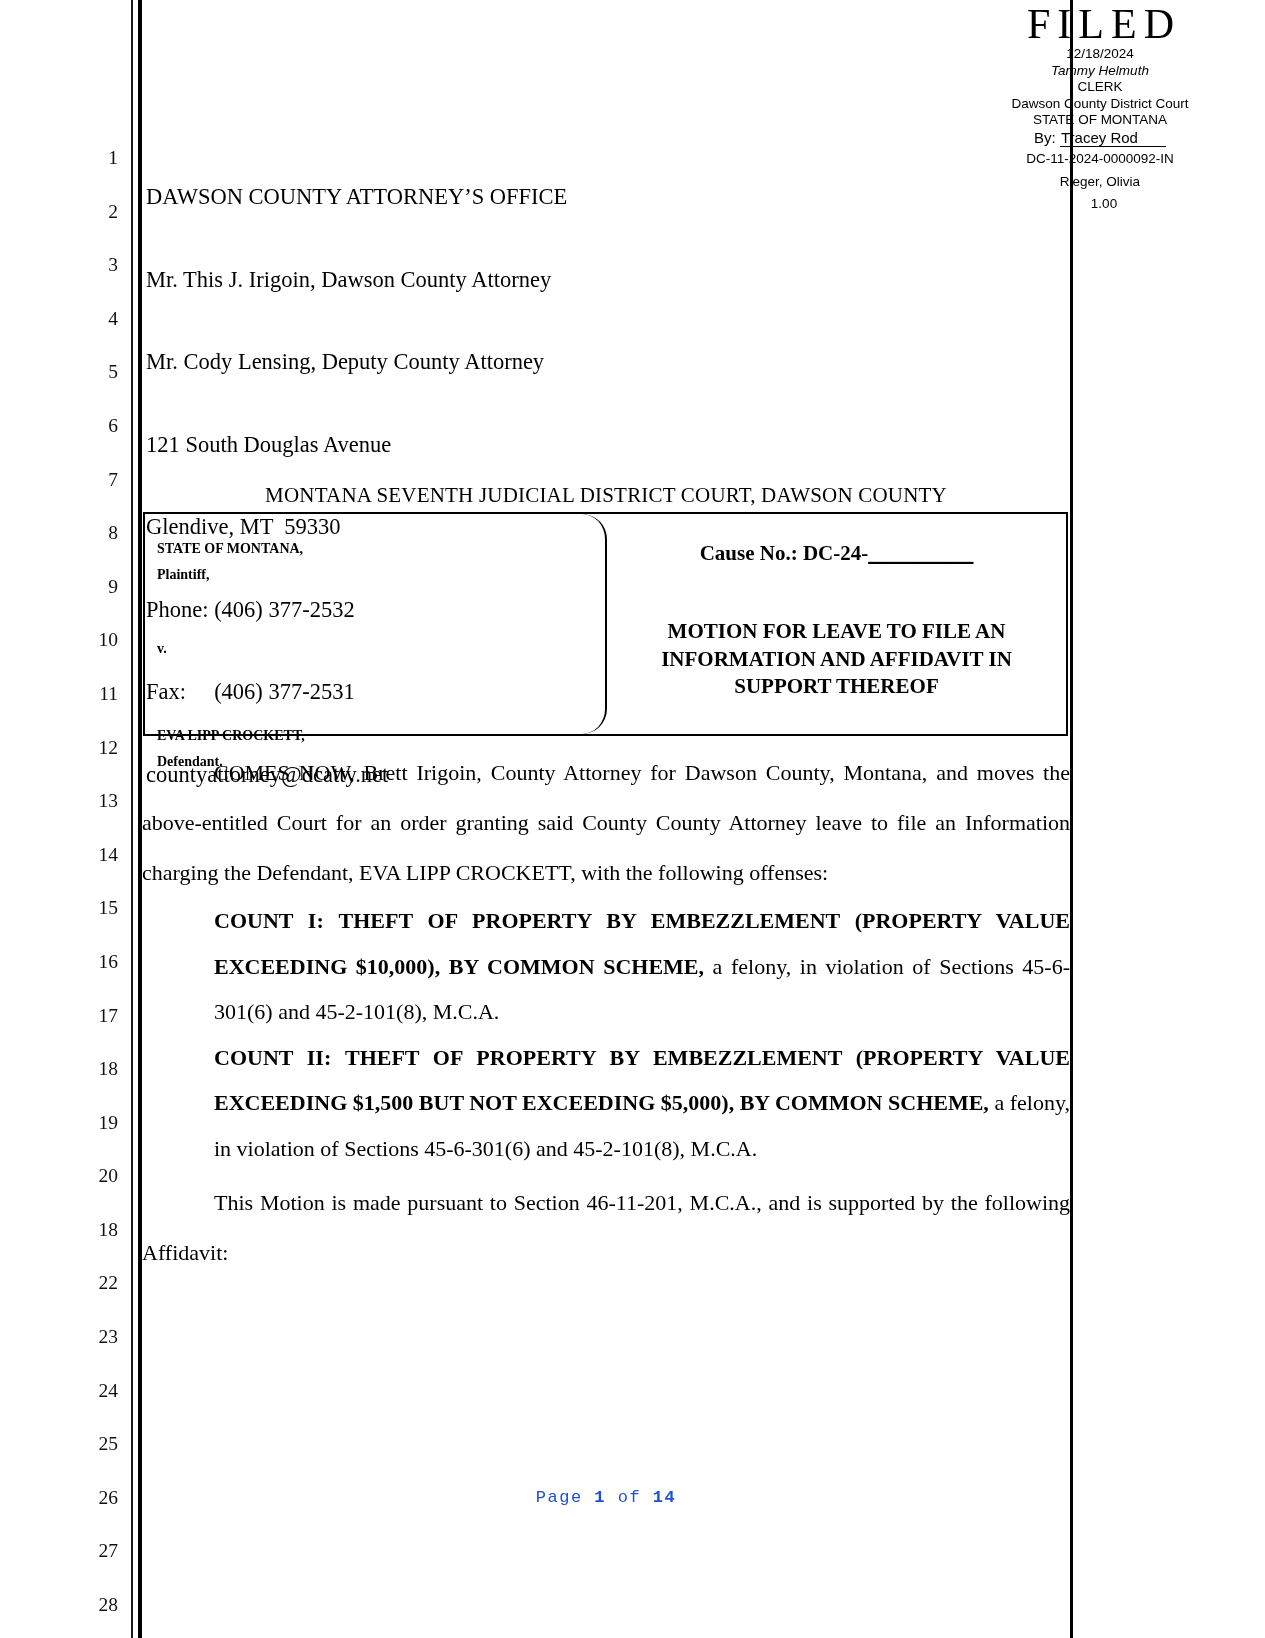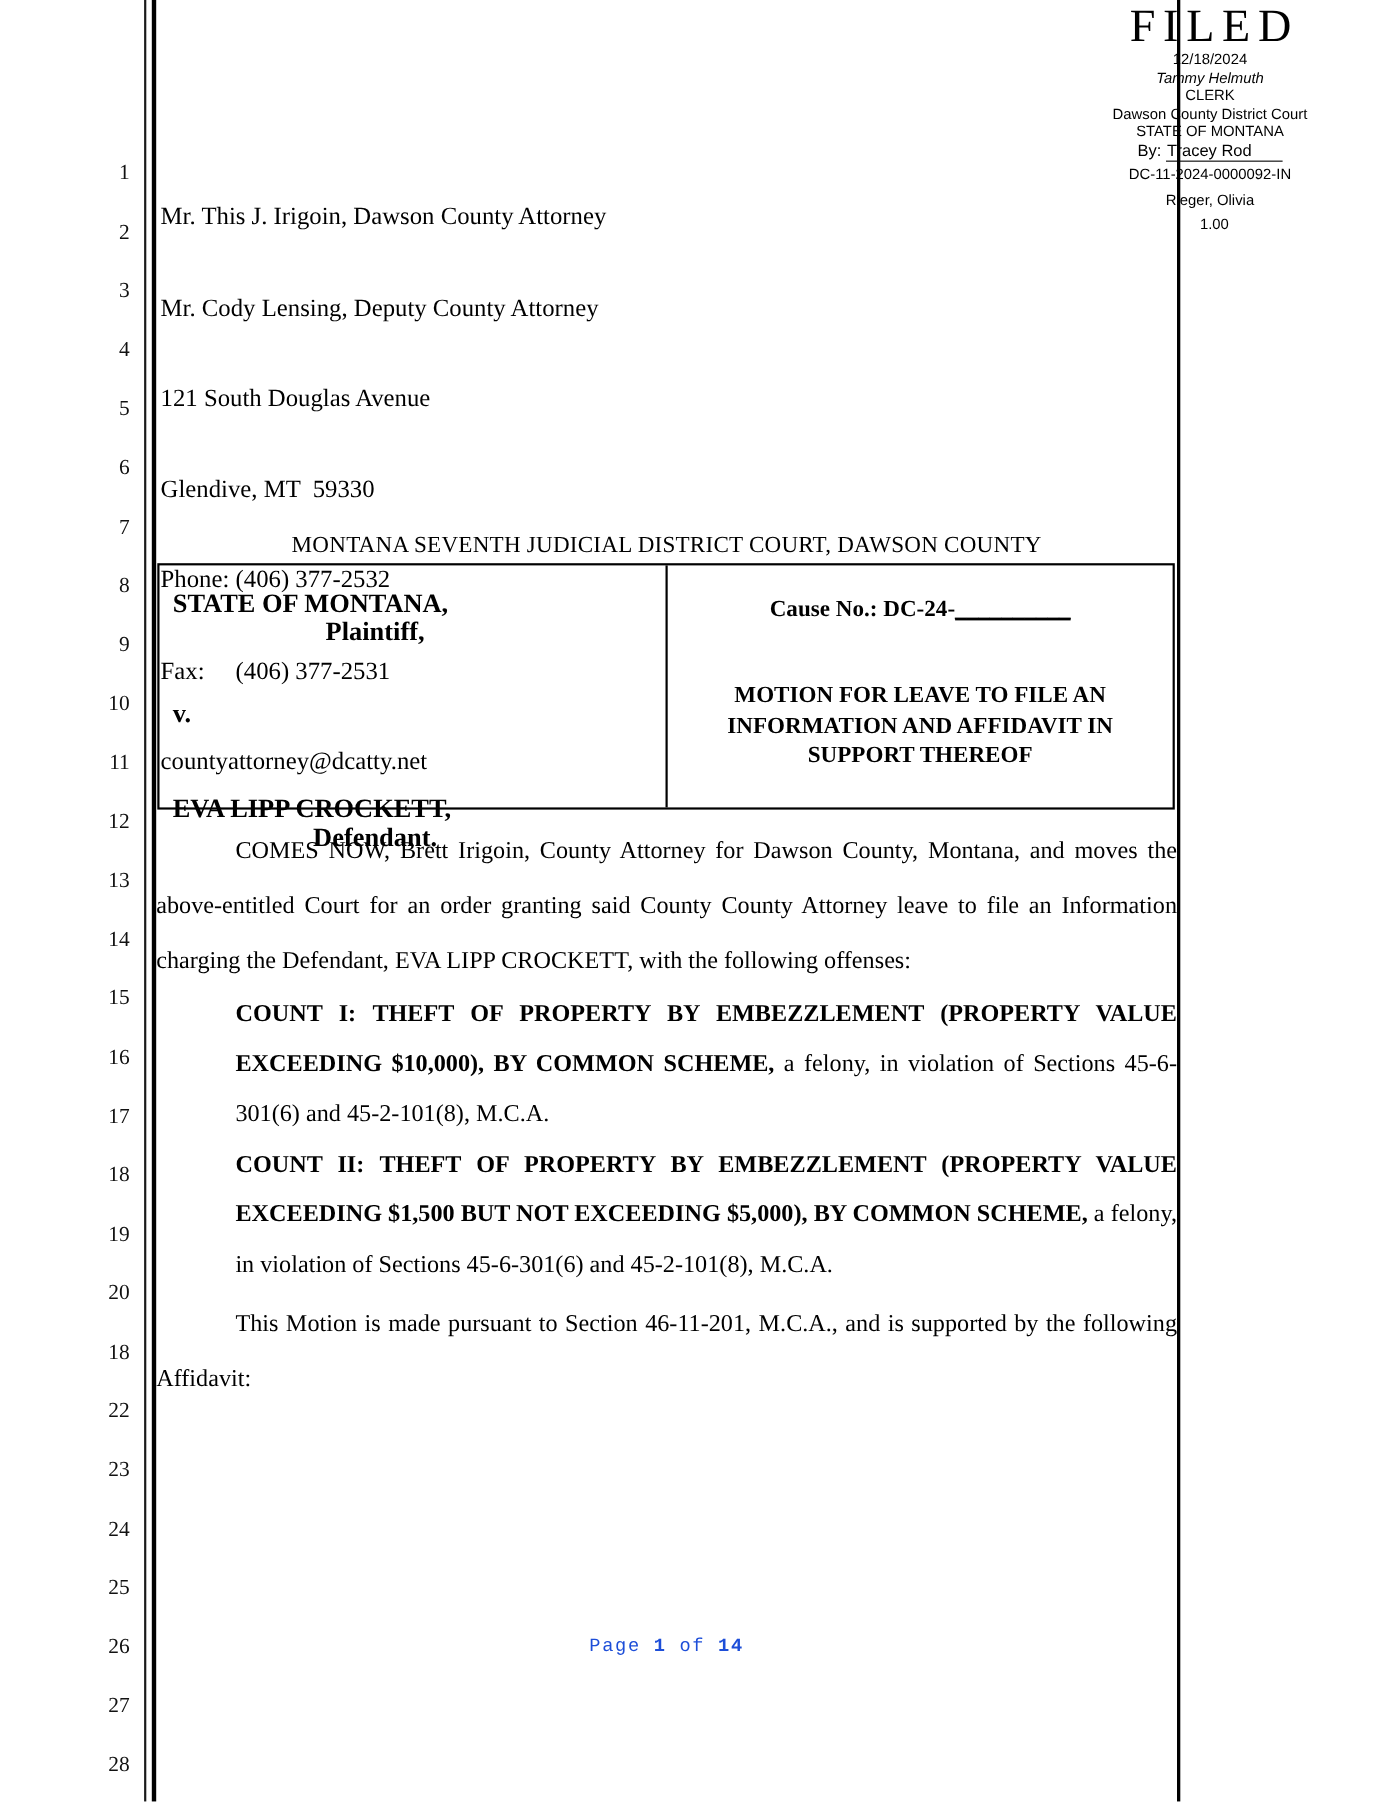--- a/index.html
+++ b/index.html
@@ -136,25 +136,26 @@
     border: 2px solid #000;
     box-sizing: border-box;
     display: flex;
   }
   .caption-left {
     width: 462px;
     border-right: 2px solid #000;
     box-sizing: border-box;
     padding: 22px 0 0 12px;
     font-weight: bold;
-    font-size: 24px;
+    font-size: 14px;
+    border-radius: 25px;
   }
   .cap-party { line-height: 26px; }
   .cap-role {
-    text-align: center;
+    text-align: left;
     line-height: 26px;
     padding-right: 80px;
   }
   .cap-v { margin-top: 48px; line-height: 26px; }
   .cap-def { margin-top: 61px; line-height: 26px; }
   .caption-right {
     flex: 1;
     box-sizing: border-box;
     padding: 26px 14px 0 14px;
     font-weight: bold;
@@ -258,20 +259,21 @@
     <div class="stamp-line">CLERK</div>
     <div class="stamp-line">Dawson County District Court</div>
     <div class="stamp-line">STATE OF MONTANA</div>
     <div class="stamp-by"><span class="by-label">By:</span> <span class="by-name">Tracey Rod</span></div>
     <div class="stamp-case">DC-11-2024-0000092-IN</div>
     <div class="stamp-party">Rieger, Olivia</div>
     <div class="stamp-amount">1.00</div>
   </div>
 
   <div class="attorney-block">
+    <div>DAWSON COUNTY ATTORNEY’S OFFICE</div>
     <div>Mr. This J. Irigoin, Dawson County Attorney</div>
     <div>Mr. Cody Lensing, Deputy County Attorney</div>
     <div>121 South Douglas Avenue</div>
     <div>Glendive, MT  59330</div>
     <div>Phone: (406) 377-2532</div>
     <div>Fax:     (406) 377-2531</div>
     <div>countyattorney@dcatty.net</div>
   </div>
 
   <div class="court-title">MONTANA SEVENTH JUDICIAL DISTRICT COURT, DAWSON COUNTY</div>

